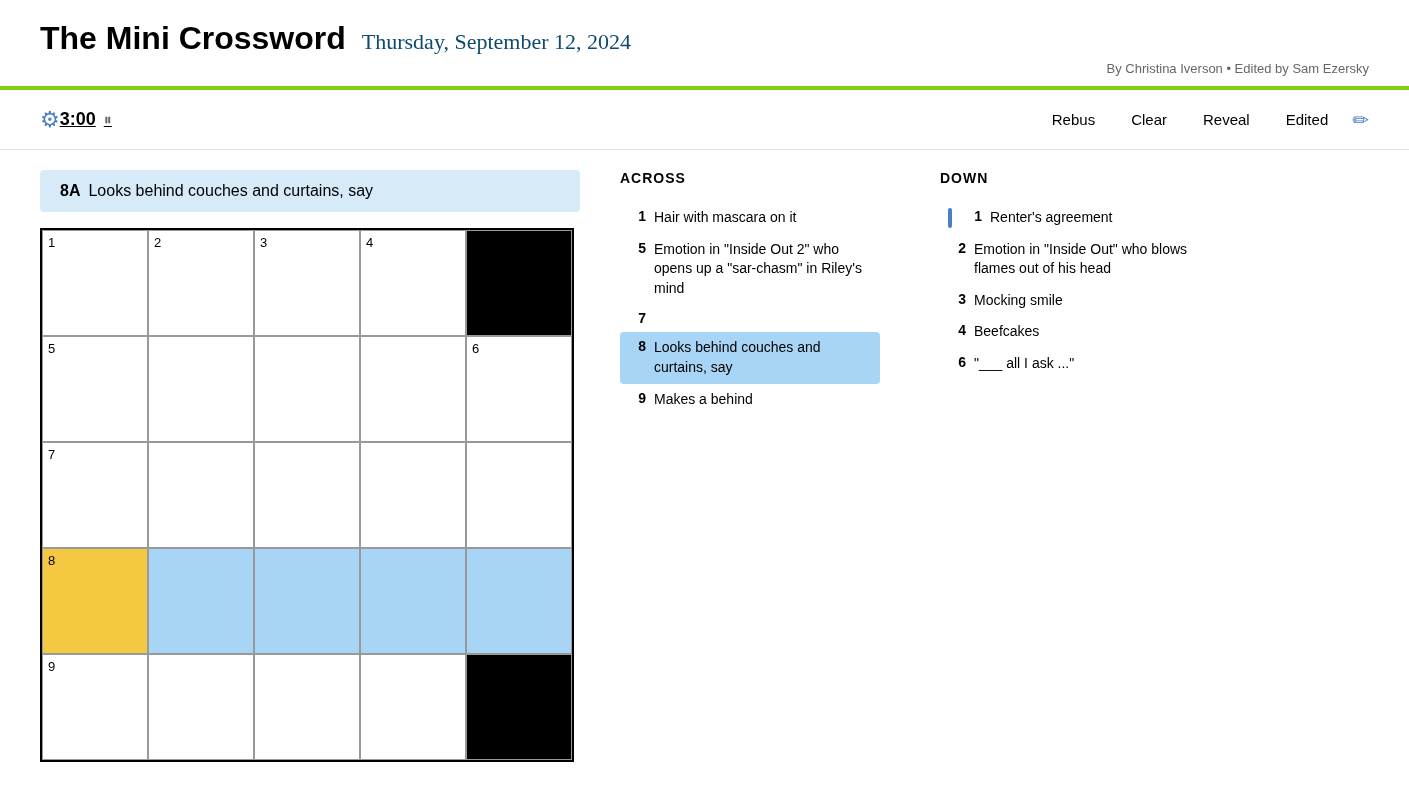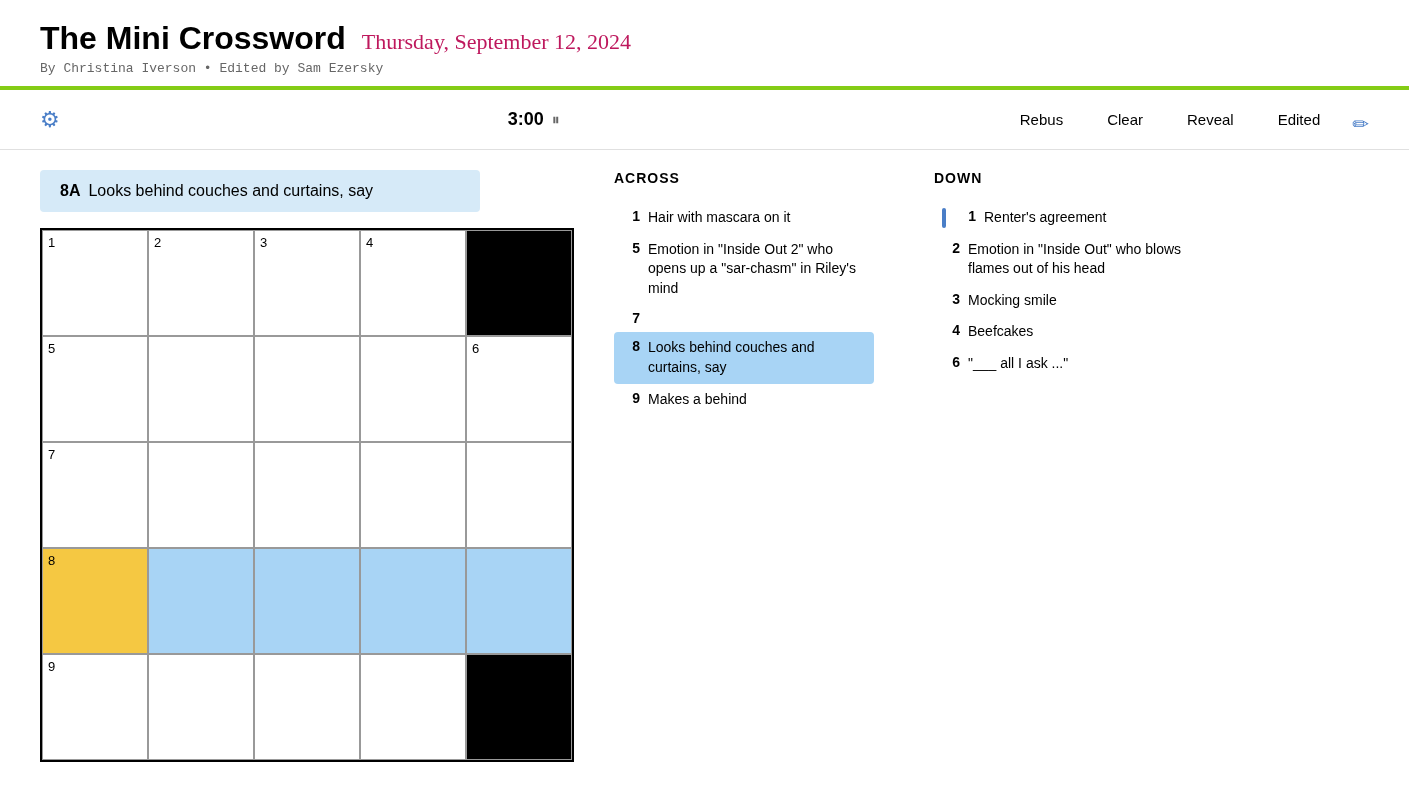--- a/index.html
+++ b/index.html
@@ -15,56 +15,57 @@
       gap: 16px;
     }
     .header-title {
       font-size: 32px;
       font-weight: 900;
       font-family: 'Franklin Gothic Medium', Arial, sans-serif;
     }
     .header-date {
       font-size: 22px;
       font-weight: 300;
-      color: #be185d;
+      color: #0c4a6e;
       font-family: Georgia, serif;
     }
     .header-byline {
       font-size: 13px;
       color: #666;
       margin-top: 4px;
-      font-family: Liberation Mono, monospace;
+      font-family: Liberation Sans, sans-serif;
+      text-align: right;
     }
 
     .toolbar {
       display: flex;
       align-items: center;
       padding: 0 40px;
       height: 60px;
       border-bottom: 1px solid #e0e0e0;
       background: #fff;
     }
     .toolbar-left {
       display: flex;
       align-items: center;
       gap: 16px;
     }
     .toolbar-center {
       flex: 1;
       display: flex;
       align-items: center;
-      justify-content: center;
       font-size: 18px;
       font-family: Arial, sans-serif;
       gap: 8px;
+      text-decoration: underline;
     }
     .toolbar-right {
       display: flex;
-      align-items: flex-end;
-      gap: 20px;
+      align-items: center;
+      gap: 12px;
     }
     .toolbar-btn {
       background: none;
       border: none;
       cursor: pointer;
       font-size: 15px;
       font-family: Arial, sans-serif;
       padding: 8px 12px;
       color: #000;
       border-radius: 4px;
@@ -101,21 +102,21 @@
       flex: 0 0 auto;
     }
 
     .clue-banner {
       background: #d6eaf8;
       padding: 12px 20px;
       border-radius: 4px;
       margin-bottom: 16px;
       font-size: 16px;
       font-family: Arial, sans-serif;
-      width: 440px;
+      width: 540px;
       display: flex;
       align-items: center;
       gap: 8px;
     }
     .clue-banner-num {
       font-weight: bold;
     }
 
     .grid-container {
       border: 2px solid #000;

